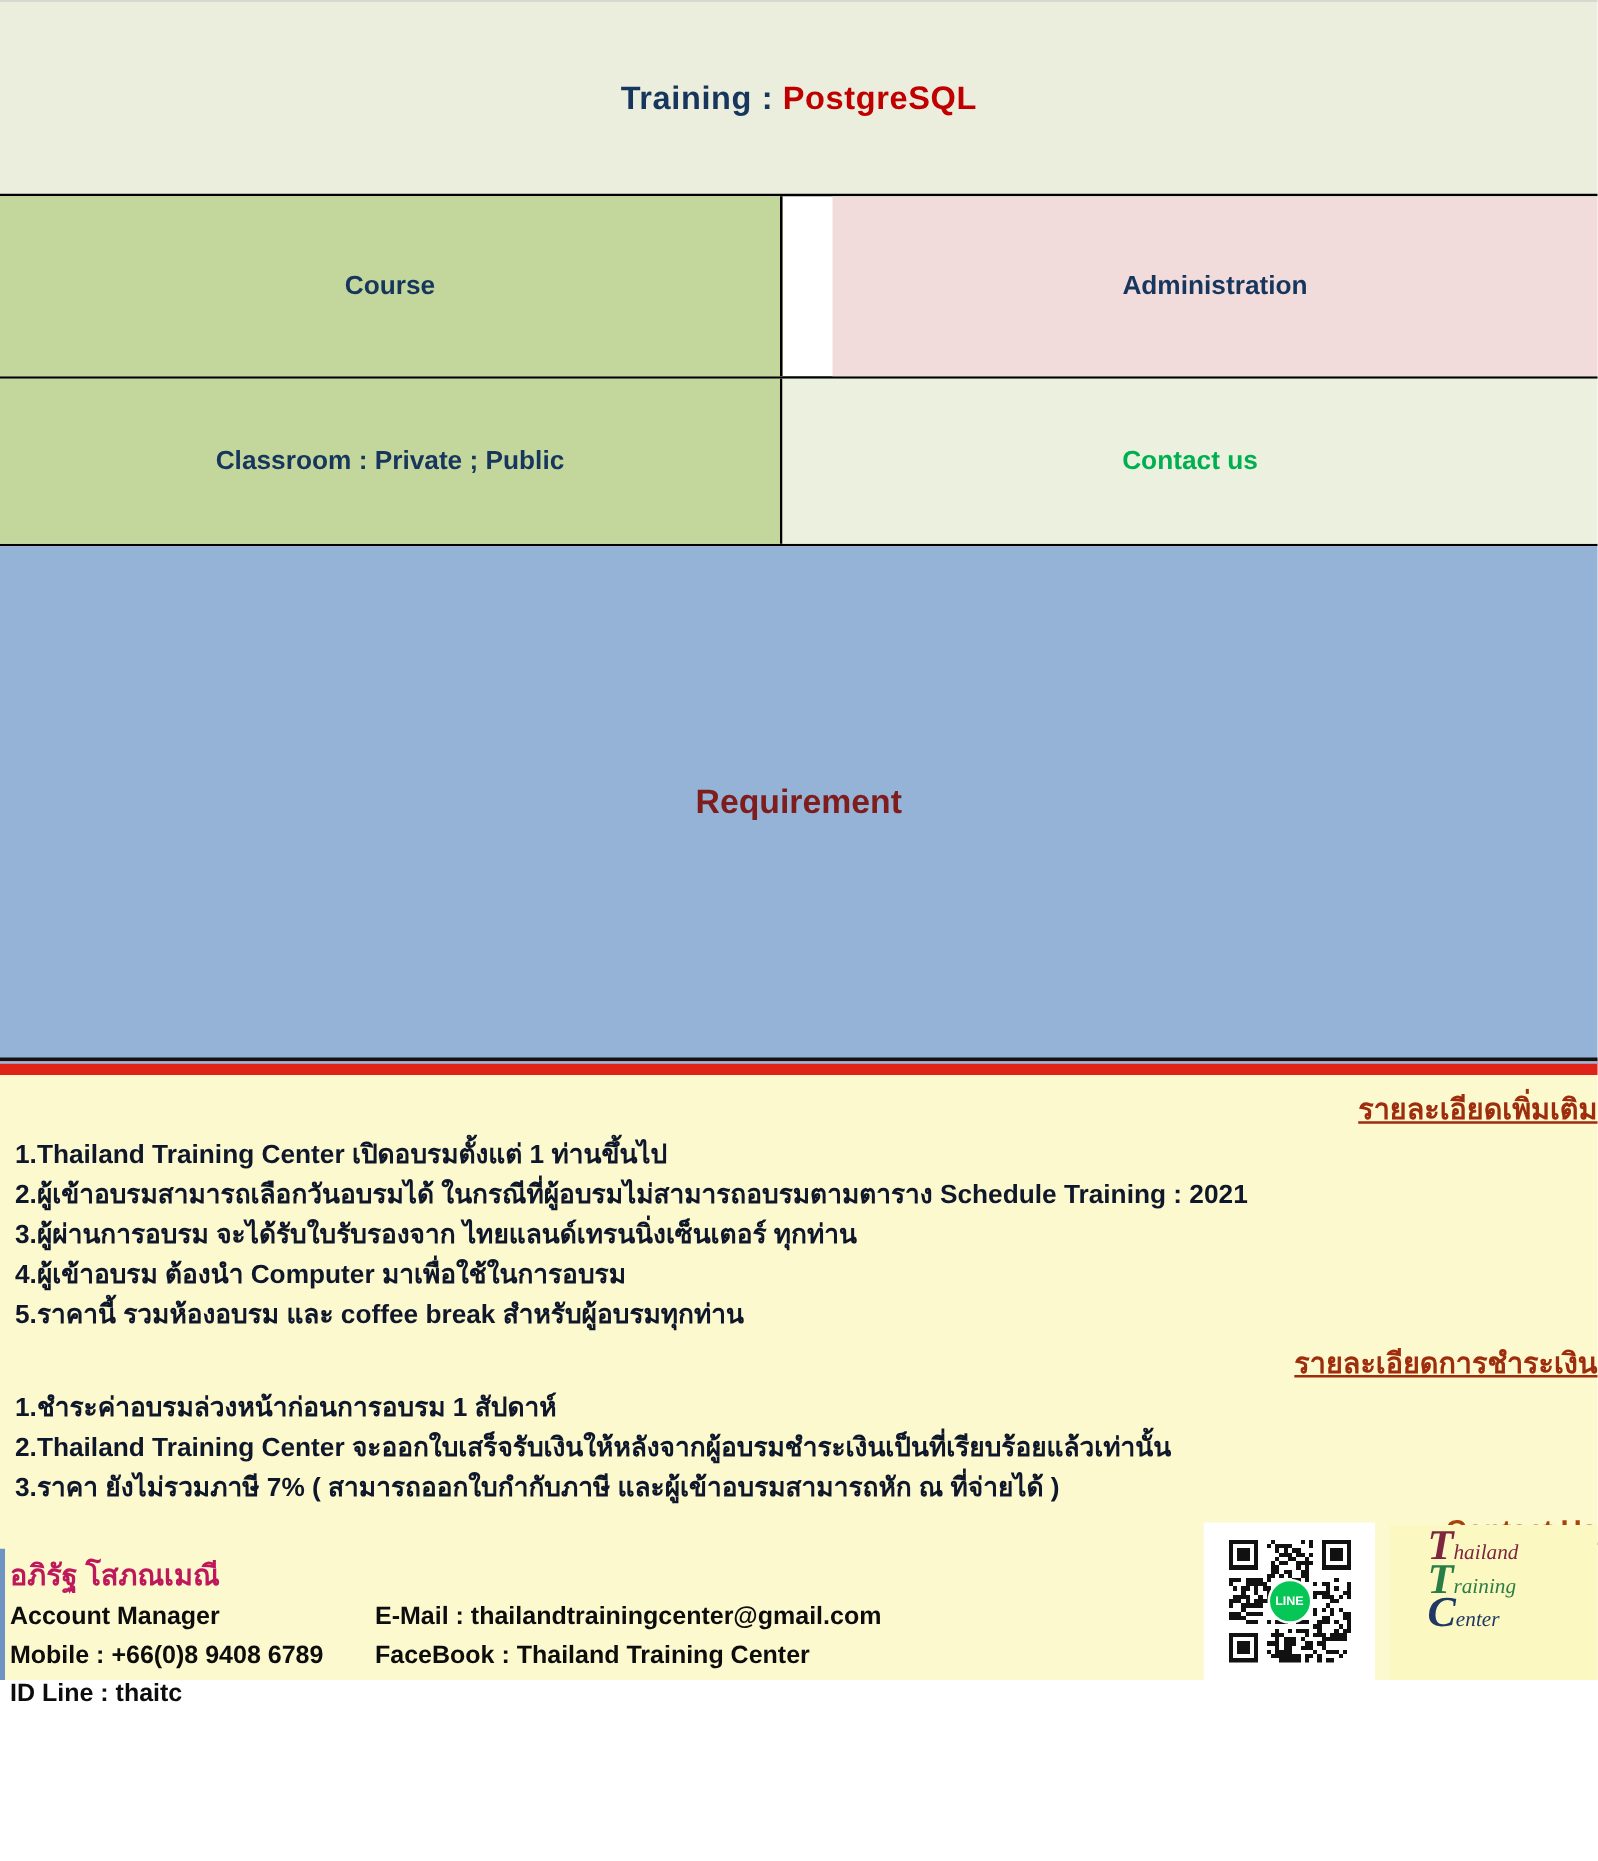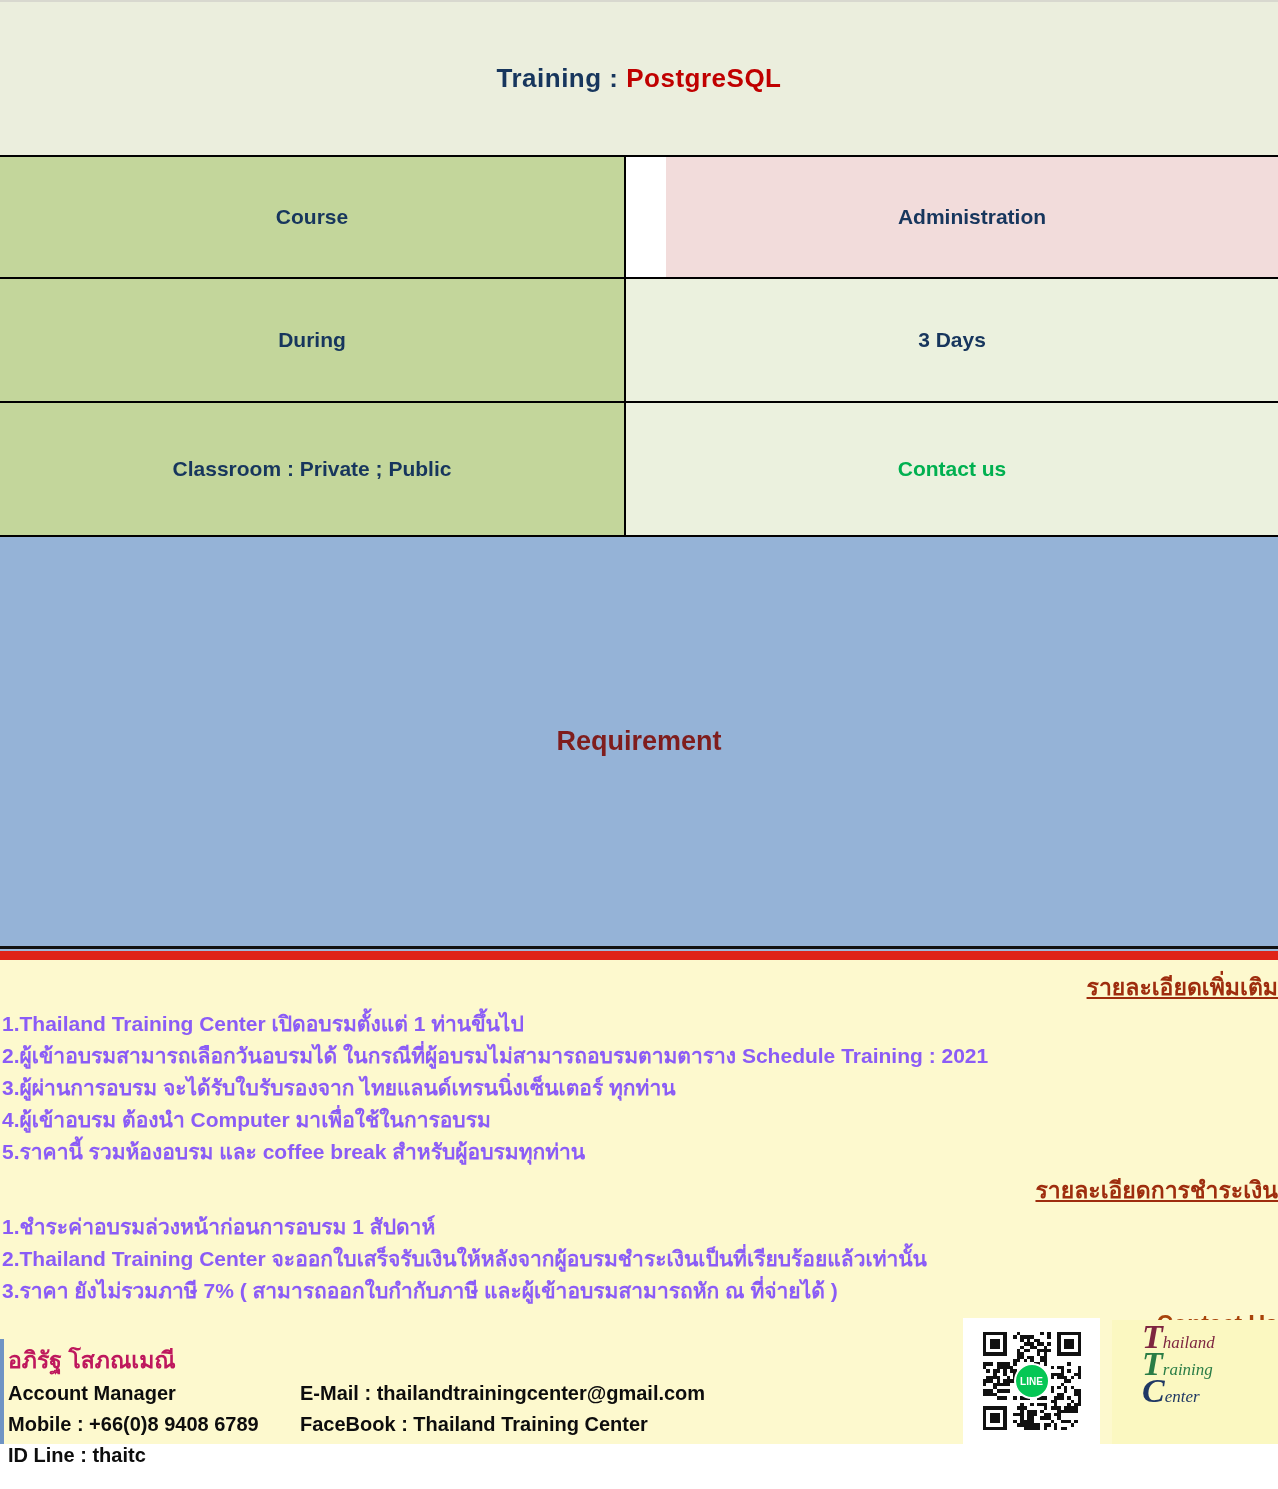--- a/index.html
+++ b/index.html
@@ -12,40 +12,40 @@
   .title-prefix { color:#17365d; }
   .title-course { color:#c00000; }
 
   
   .grid { border-top:2px solid #000; border-bottom:2px solid #000; }
   .grid-row { display:flex; }
   .grid-row + .grid-row { border-top:2px solid #000; }
   .cell { display:flex; align-items:center; justify-content:center; font-weight:bold; font-size:21px; color:#17365d; text-align:center; }
   .cell.left { width:626px; background:#c3d69b; border-right:2px solid #000; }
   .cell.right { flex:1; background:#ebf1de; }
-  .row-0 { height:120px;gap:40px; }
+  .row-0 { height:144px;gap:40px; }
   .row-1 { height:124px; }
   .row-2 { height:134px; }
   .row-0 .cell.right { background:#f2dcdb; }
   .contact-us-green { color:#00b050; }
 
   
   .requirement { height:412px; background:#95b3d7; display:flex; align-items:center; justify-content:center; border-bottom:3px solid #121212; }
   .requirement .req-title { color:#7f1d1d; font-size:27px; font-weight:bold; }
 
   
   .red-bar { height:11px; background:#df2318; border-top:2px solid #9db9da; }
 
   
   .yellow { position:relative; height:484px; background:#fdf9ce; padding-top:5px; }
   .sec-heading { font-size:23px; font-weight:bold; text-decoration:underline; margin:4px 0 3px 8px;text-align:right; }
   .sec-heading.details { color:#9e2d0e; }
   .sec-heading.payment { color:#9e2d0e; }
   .sec-heading.contact { color:#a8430a; }
-  .item { font-size:21px; font-weight:bold; color:#8b5cf6; line-height:32px; margin-left:2px; }
+  .item { font-size:21px; font-weight:bold; color:#0f172a; line-height:32px; margin-left:12px; }
   .contact-name { font-size:23px; font-weight:bold; color:#be185d; margin:4px 0 4px 8px; }
   .contact-grid { display:grid; grid-template-columns:292px auto; margin-left:8px; font-size:20px; font-weight:bold; color:#0d0d0d; row-gap:8px; }
 
   .edge-accent { position:absolute; left:0; bottom:0; width:4px; height:105px; background:#6f94c4; }
 
   
   .qr-box { position:absolute; left:963px; top:358px; width:137px; height:126px; background:#ffffff; display:flex; align-items:center; justify-content:center; }
   .qr-wrap { position:relative; width:98px; height:98px; }
   .qr-wrap svg { width:98px; height:98px; shape-rendering:crispEdges; }
   .line-badge { position:absolute; left:31px; top:31px; width:36px; height:36px; border-radius:50%; background:#06c755; display:flex; align-items:center; justify-content:center; color:#ffffff; font-size:10px; font-weight:bold; border:2px solid #ffffff; }
@@ -67,24 +67,20 @@
   <div class="header">
     <div class="title">
       <span class="title-prefix">Training : </span><span class="title-course">PostgreSQL</span>
     </div>
   </div>
 
   <div class="grid">
     <div class="grid-row row-0">
       <div class="cell left">Course</div>
       <div class="cell right">Administration</div>
-    </div>
-    <div class="grid-row row-1">
-      <div class="cell left">During</div>
-      <div class="cell right">3 Days</div>
     </div>
     <div class="grid-row row-2">
       <div class="cell left">Classroom : Private ; Public</div>
       <div class="cell right contact-us-green">Contact us</div>
     </div>
   </div>
 
   <div class="requirement">
     <div class="req-title">Requirement</div>
   </div>

